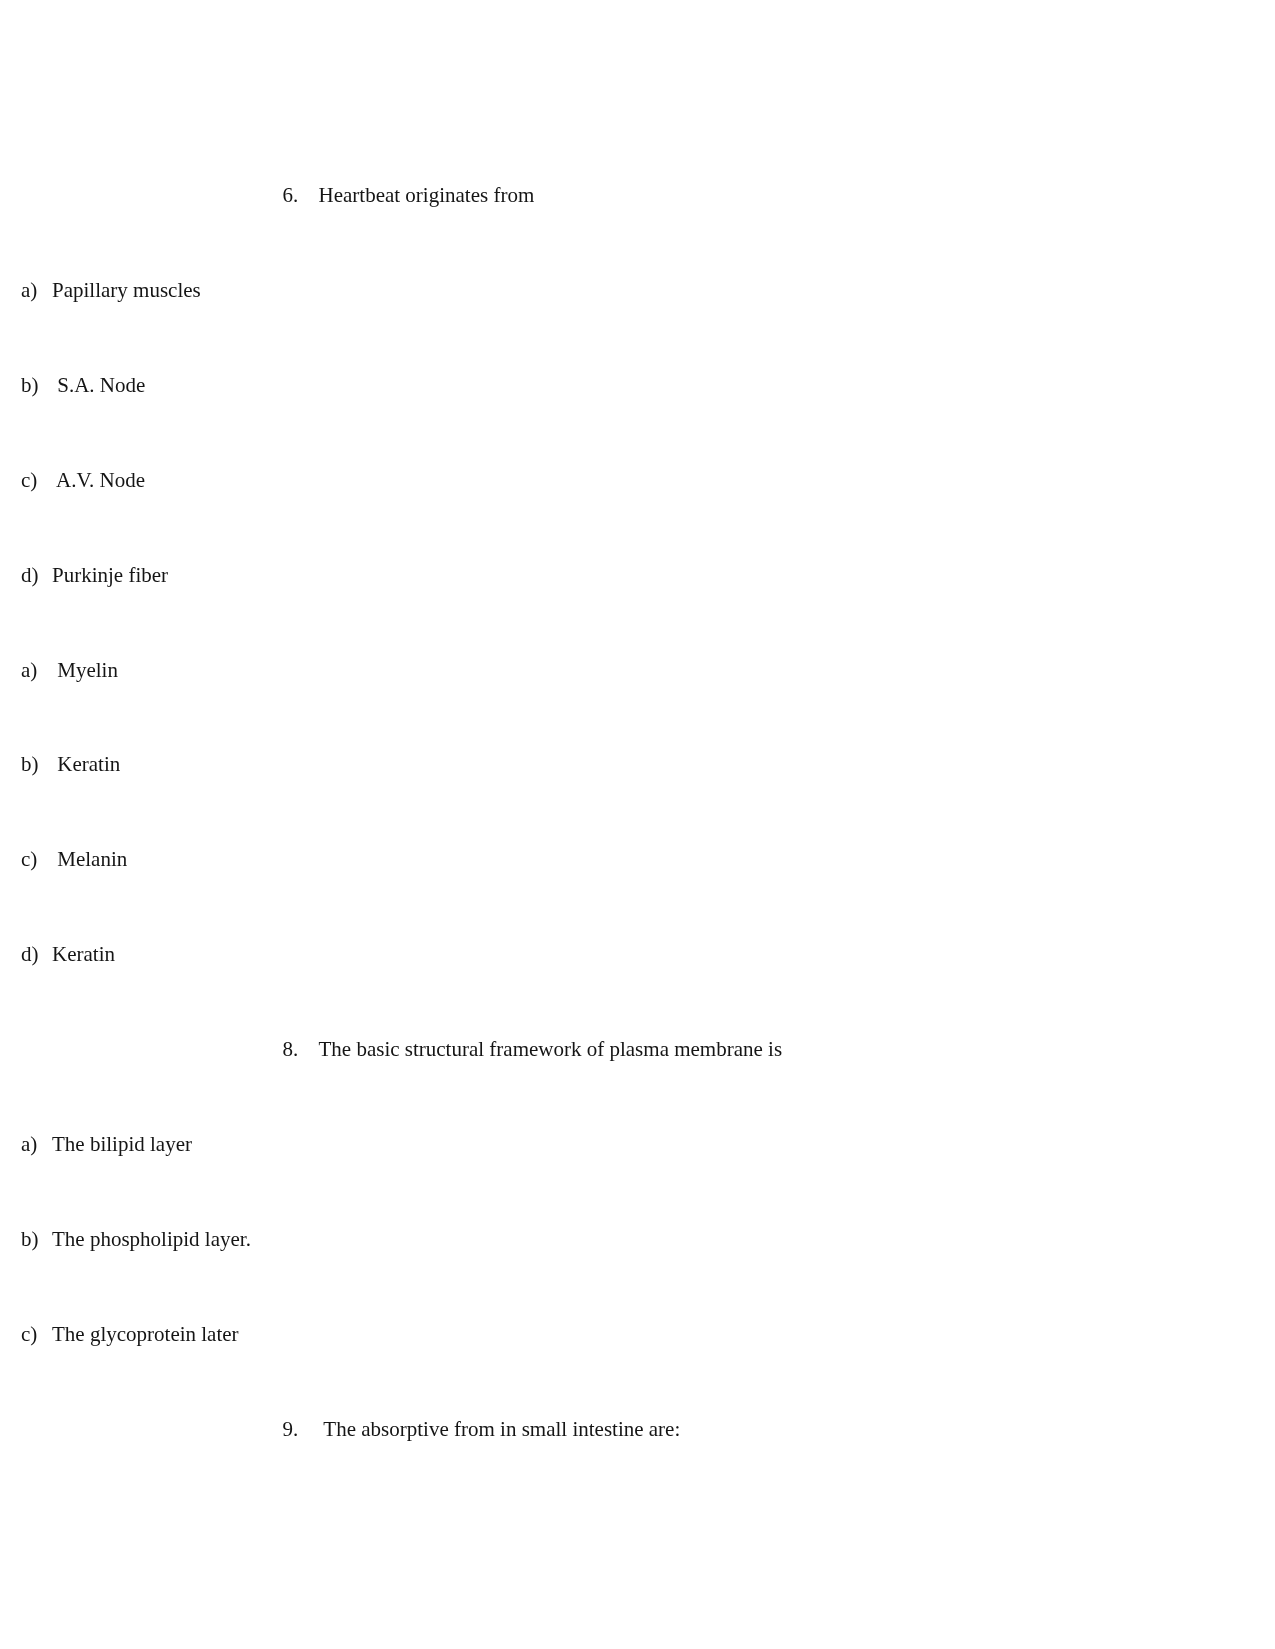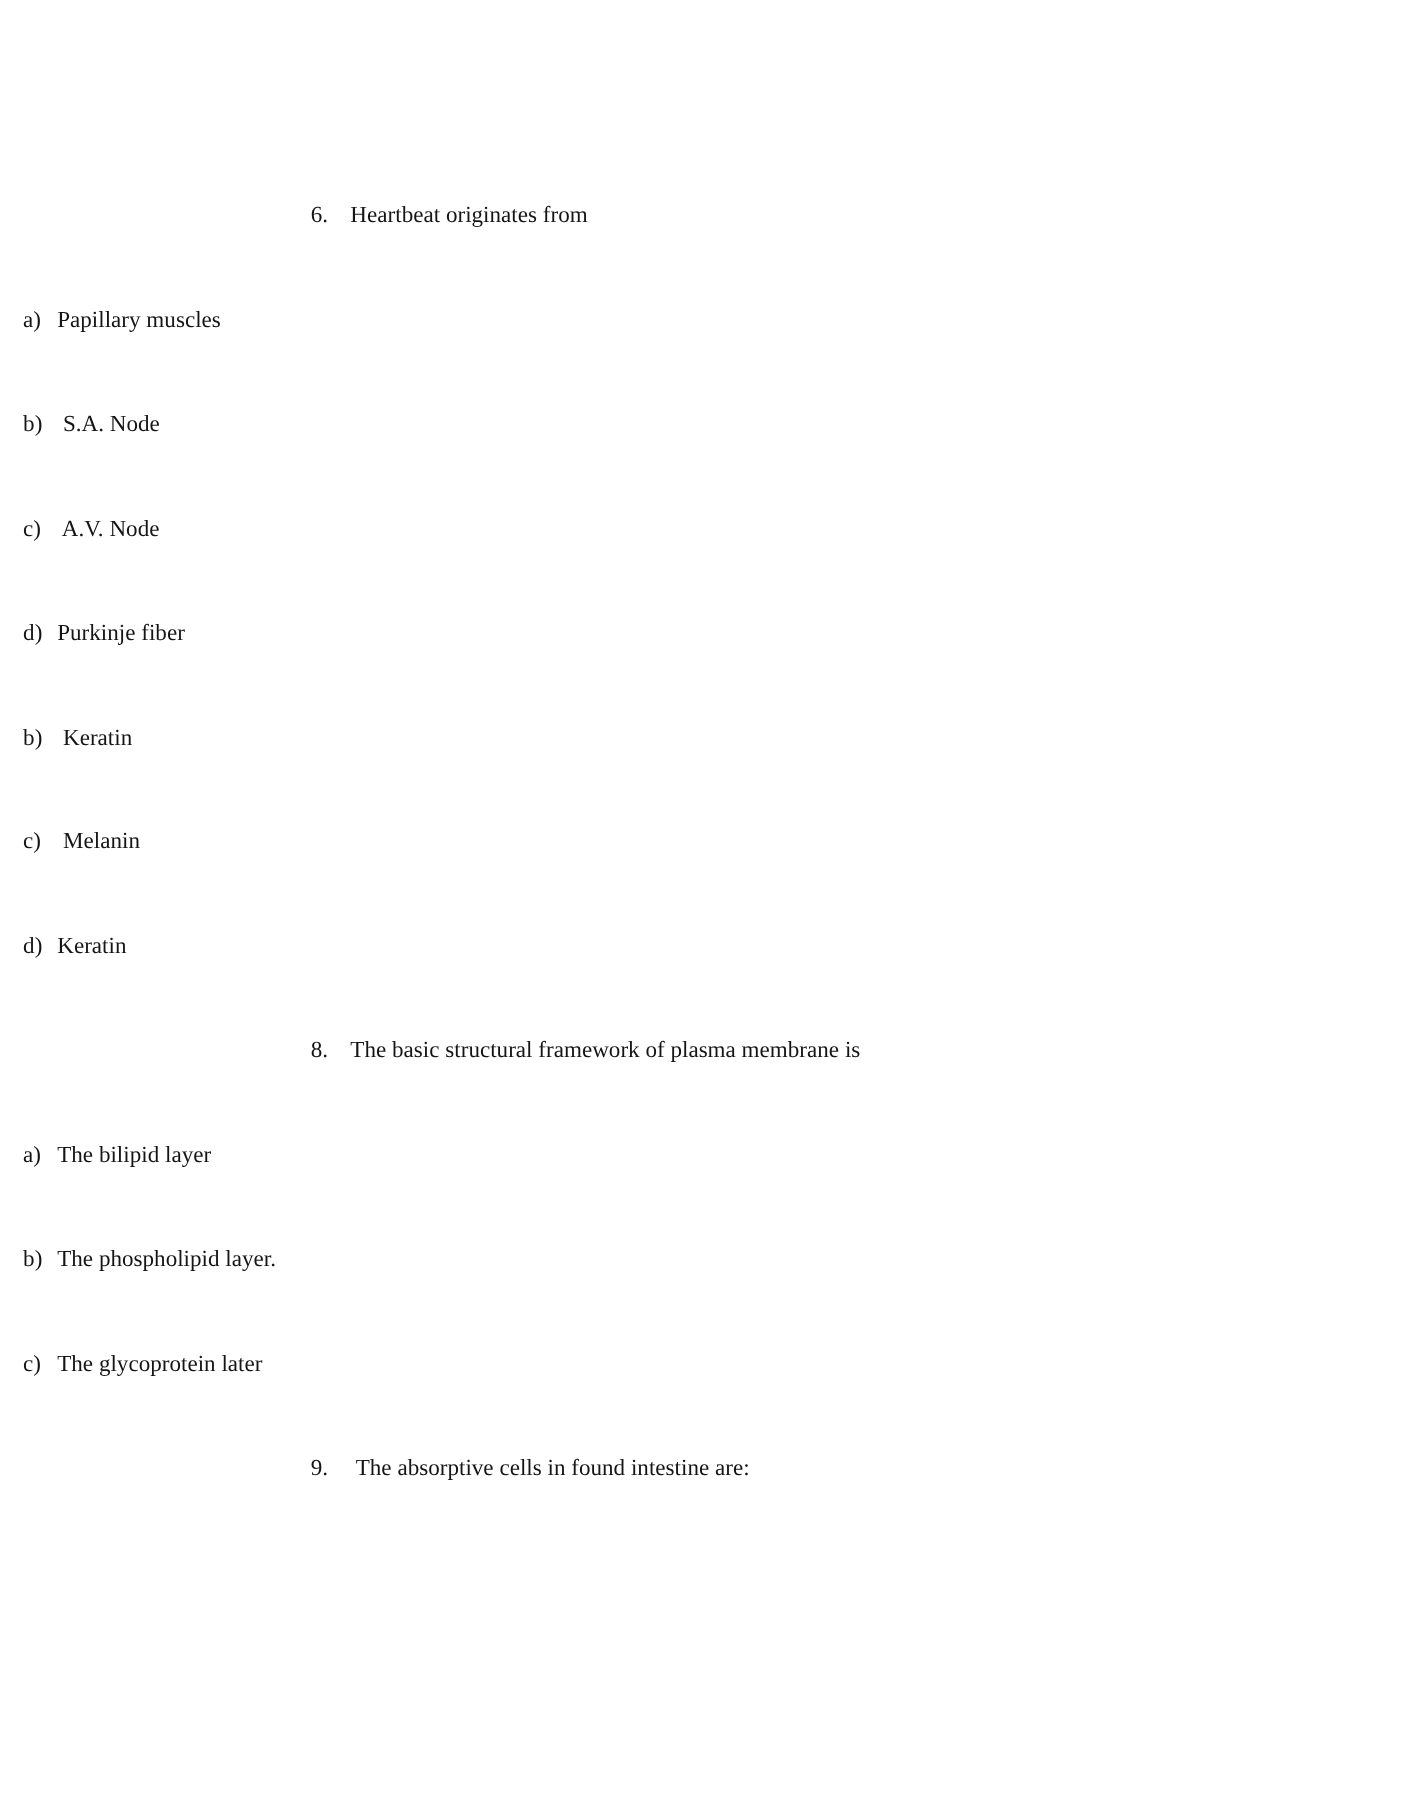--- a/index.html
+++ b/index.html
@@ -78,20 +78,23 @@
   </li>
 
   <li class="line opt-line">
     <span class="opt-letter">d)</span><span class="opt-text">Purkinje fiber</span>
   </li>
 </ol>
   </li>
 
   <li>
     <ol class="qlist">
+  <li class="line opt-line">
+    <span class="opt-letter">a)</span><span class="opt-text"> Myelin</span>
+  </li>
 
   <li class="line opt-line">
     <span class="opt-letter">b)</span><span class="opt-text"> Keratin</span>
   </li>
 
   <li class="line opt-line">
     <span class="opt-letter">c)</span><span class="opt-text"> Melanin</span>
   </li>
 
   <li class="line opt-line">
@@ -115,20 +118,20 @@
 
   <li class="line opt-line">
     <span class="opt-letter">c)</span><span class="opt-text">The glycoprotein later</span>
   </li>
 
 </ol>
   </li>
 
   <li>
     <div class="line q-line">
-      <span class="q-num">9.</span><span class="q-text"> The absorptive cells in found intestine are:</span>
+      <span class="q-num">9.</span><span class="q-text"> The absorptive from in small intestine are:</span>
     </div>
 
   </li>
 
 </ol>
   </div>
 </div>
 
 </body></html>

